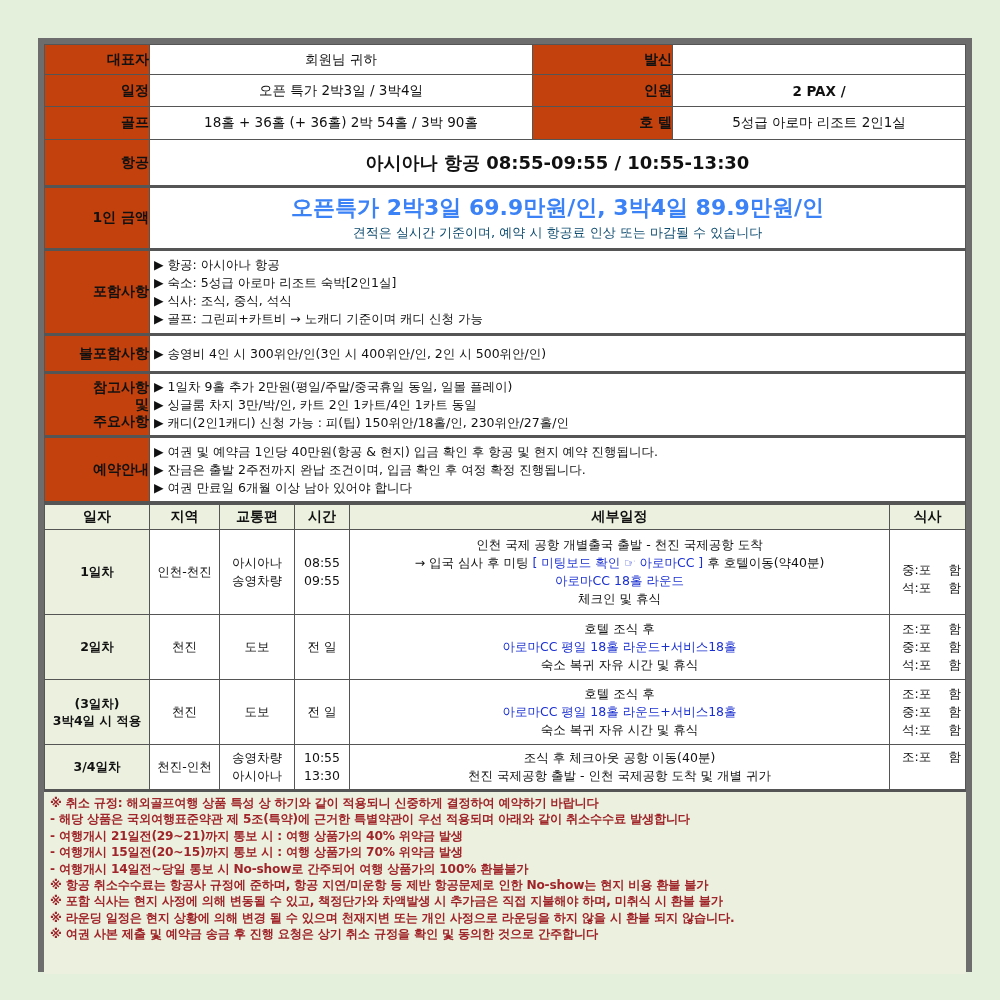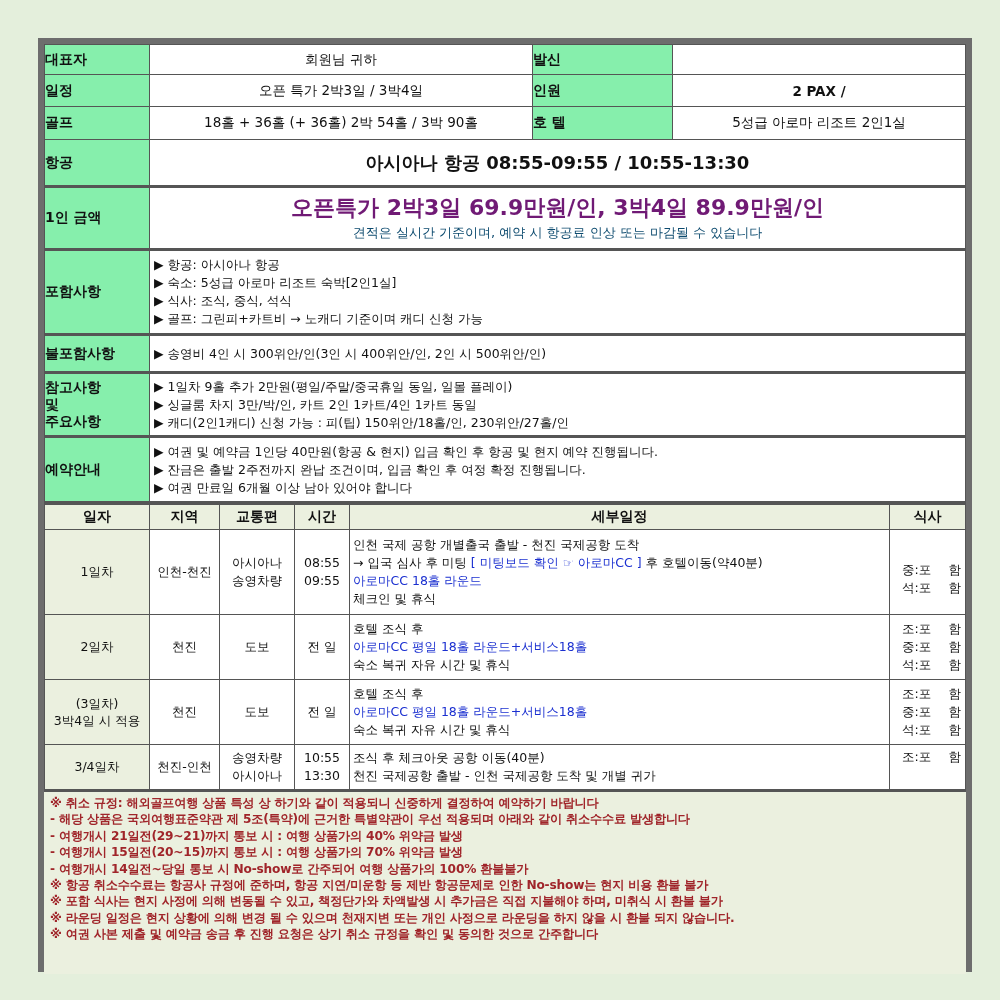--- a/index.html
+++ b/index.html
@@ -6,34 +6,34 @@
   body {
     width:1000px; height:1000px; background:#e4efdc; position:relative; overflow:hidden;
     font-family: "DejaVu Sans", "Liberation Sans", sans-serif; color:#111;
   }
   .frame {
     position:absolute; left:38px; top:38px; width:922px; height:922px;
     border:6px solid #6d6d6d; background:#fff;
   }
   table { border-collapse:collapse; width:100%; table-layout:fixed; }
   td, th { border:1px solid #555; padding:0; font-size:13px; vertical-align:middle; }
-  .lbl { background:#86efac; text-align:left; font-weight:bold; font-size:14px; }
+  .lbl { background:#c2410c; text-align:right; font-weight:bold; font-size:14px; }
   .val { text-align:center; font-size:13.5px; }
   .bold { font-weight:bold; }
   .thick-top td { border-top:3px solid #555; }
   .list { text-align:left; padding:2px 4px; font-size:12.5px; line-height:18px; }
   .blue { color:#1a2fd0; }
-  .price { font-size:22px; font-weight:bold; color:#701a75; line-height:30px; }
+  .price { font-size:22px; font-weight:bold; color:#3b82f6; line-height:30px; }
   .price-note { font-size:13px; color:#0c4a6e; line-height:20px; }
   .flight { font-size:18px; font-weight:bold; }
   .it th { background:#ebf0df; font-size:14px; font-weight:bold; height:24px; }
   .it td { font-size:12.5px; line-height:18px; }
   .it td.c { text-align:center; }
-  .it td.day { background:#ebf0df; text-align:center; font-weight:normal; }
-  .it td.det { padding:2px 3px; text-align:left; }
+  .it td.day { background:#ebf0df; text-align:center; font-weight:bold; }
+  .it td.det { padding:2px 3px; text-align:center; }
   .meal { display:flex; justify-content:space-between; padding:0 4px 0 12px; }
   .notes {
     background:#ebf0df; color:#a0252a; font-size:12.2px; line-height:16.4px;
     padding:3px 6px; font-weight:bold; letter-spacing:-0.2px; height:184px; box-sizing:border-box;
   }
   .notes div { white-space:nowrap; }
 </style>
 </head>
 <body>
 

